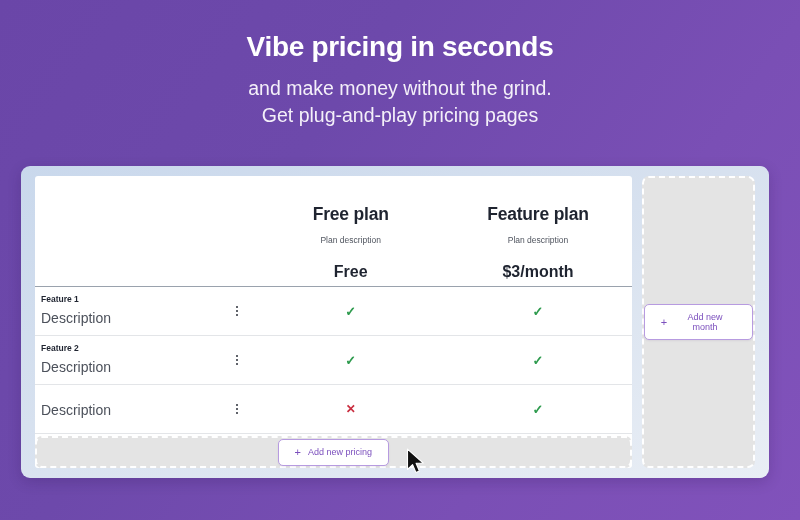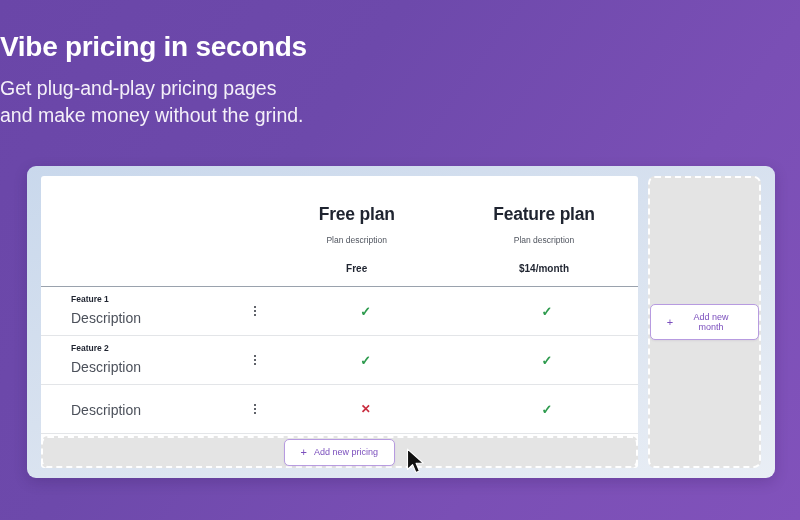--- a/index.html
+++ b/index.html
@@ -10,21 +10,21 @@
     width: 800px;
     height: 520px;
     overflow: hidden;
     font-family: "Liberation Sans", sans-serif;
     background: linear-gradient(125deg, #6a46a8 0%, #6d49ab 35%, #7a4fb5 70%, #8152bb 100%);
     position: relative;
   }
 
   
   .hero {
-    text-align: left;
+    text-align: center;
     padding-top: 32px;
   }
   .hero-title {
     font-size: 28px;
     font-weight: 700;
     color: #ffffff;
     letter-spacing: -0.3px;
     line-height: 1.1;
     margin: 0 0 12px 0;
   }
@@ -32,21 +32,21 @@
     font-size: 19.5px;
     font-weight: 400;
     color: #f4f0f9;
     line-height: 1.42;
   }
   .hero-sub-line { display: block; }
 
   
   .card-outer {
     position: absolute;
-    left: 27px;
+    left: 21px;
     top: 166px;
     width: 748px;
     height: 312px;
     background: linear-gradient(160deg, #c9d8ec 0%, #d7e1ef 45%, #e9eef5 100%);
     border-radius: 9px;
     box-shadow: 0 4px 14px rgba(40, 15, 70, 0.20);
     box-sizing: border-box;
     padding: 10px 14px 10px 14px;
   }
 
@@ -91,42 +91,41 @@
     color: #1f2430;
     letter-spacing: -0.2px;
   }
   .plan-desc {
     font-size: 8.5px;
     font-weight: 400;
     color: #50555f;
     margin-top: 10px;
   }
   .plan-price {
-    font-size: 10px;
+    font-size: 16px;
     font-weight: 700;
     color: #1f2430;
     margin-top: 18px;
   }
 
   .feature-row {
     display: flex;
     height: 49px;
     border-bottom: 1px solid #e3e5e8;
     align-items: center;
     box-sizing: border-box;
   }
   .feature-row:last-of-type { border-bottom: 1px solid #e3e5e8; }
 
   .feature-cell {
-    padding-left: 18px;
+    padding-left: 6px;
     display: flex;
     flex-direction: column;
     justify-content: center;
     box-sizing: border-box;
-    margin-left: 12px;
   }
   .feature-title {
     font-size: 8.5px;
     font-weight: 700;
     color: #1f2430;
     line-height: 1.5;
   }
   .feature-desc {
     font-size: 14px;
     font-weight: 400;
@@ -222,22 +221,22 @@
     pointer-events: none;
     z-index: 50;
   }
 </style>
 </head>
 <body>
 
 <div class="hero">
   <h1 class="hero-title">Vibe pricing in seconds</h1>
   <div class="hero-sub">
+    <span class="hero-sub-line">and make money without the grind.</span>
     <span class="hero-sub-line">Get plug-and-play pricing pages</span>
-    <span class="hero-sub-line">and make money without the grind.</span>
   </div>
 </div>
 
 <div class="card-outer">
   <div class="card-inner">
 
     <div class="table-wrap">
 
       <div class="plan-header">
         <div class="col-feature"></div>
@@ -245,21 +244,21 @@
 
         <div class="col-plan plan-head-cell">
           <div class="plan-name">Free plan</div>
           <div class="plan-desc">Plan description</div>
           <div class="plan-price">Free</div>
         </div>
 
         <div class="col-plan plan-head-cell">
           <div class="plan-name">Feature plan</div>
           <div class="plan-desc">Plan description</div>
-          <div class="plan-price">$14/month</div>
+          <div class="plan-price">$3/month</div>
         </div>
       </div>
 
       <div class="feature-row">
         <div class="col-feature feature-cell">
           <div class="feature-title">Feature 1</div>
           <div class="feature-desc">Description</div>
         </div>
         <div class="col-menu menu-cell">
           <span class="kebab">

